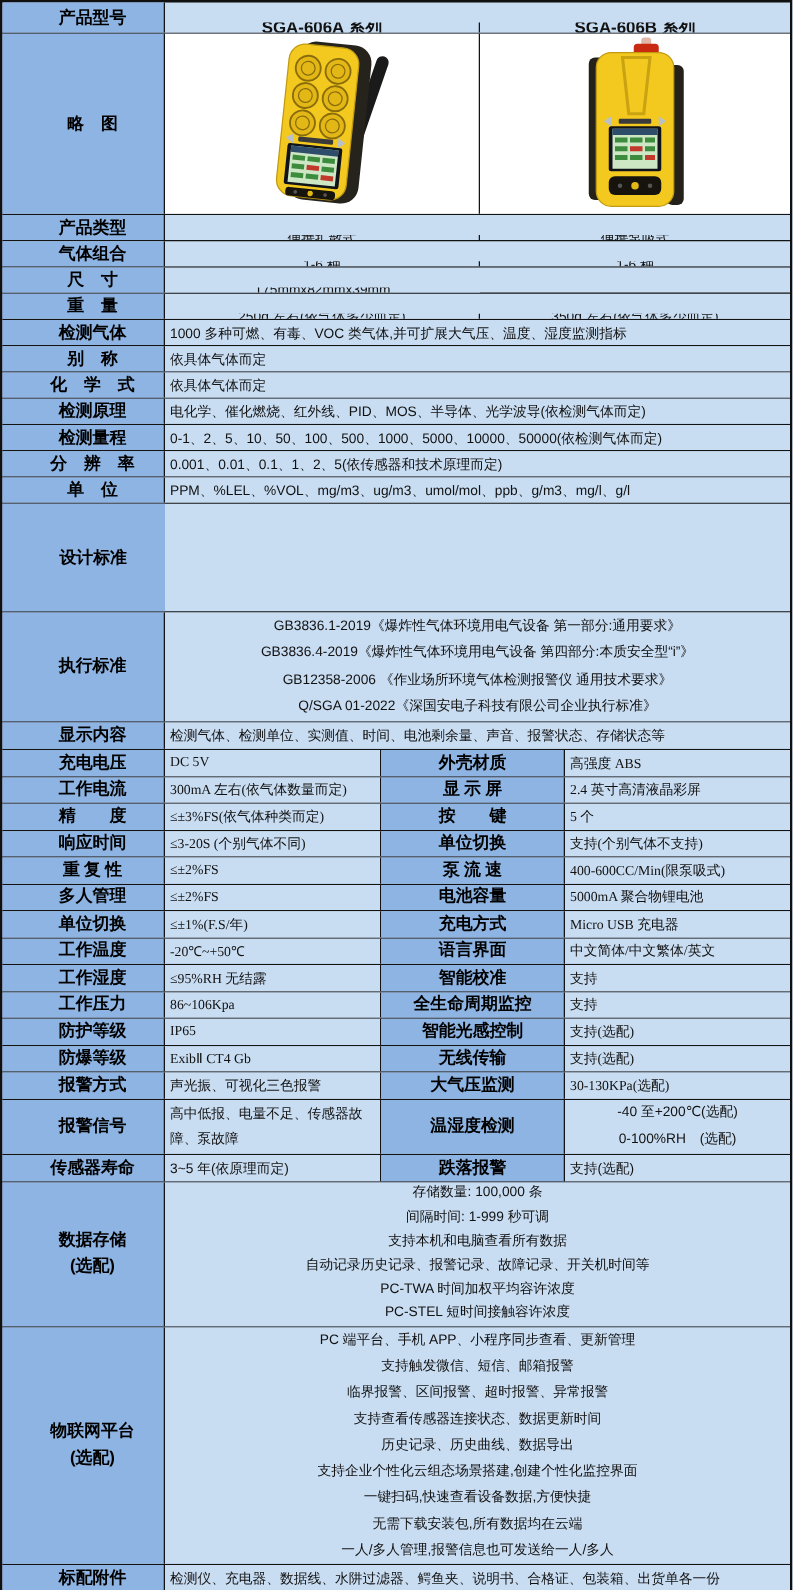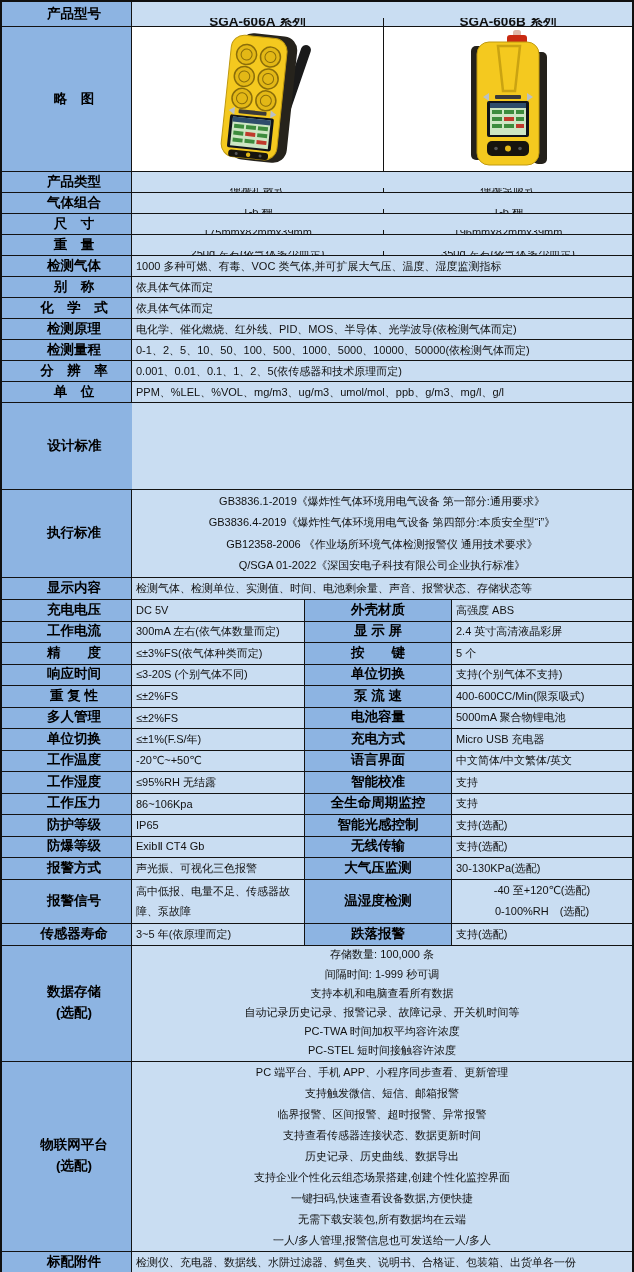--- a/index.html
+++ b/index.html
@@ -25,21 +25,21 @@
   .w2{width:147px;flex:none;}
   .w3{flex:1;}
   .wf{flex:1;}
   
   .r-hdr{height:25px;}
   .r-img{height:145px;}
   .r-std{height:21px;}
   .r-design{height:87px;}
   .r-exec{height:88px;}
   .r-disp{height:22px;}
-  .r-quad{height:21.5px;}
+  .r-quad{height:21.5px;font-family:Liberation Serif, serif;}
   .r-alarm{height:44px;}
   .r-life{height:22px;}
   .r-store{height:116px;}
   .r-store .line{line-height:19.2px;}
   .r-iot{height:190px;}
   .r-iot .line{line-height:21px;}
   .r-acc{height:21.5px;}
   .hdr-txt{font-weight:bold;font-size:13.5px;}
   .alarm-wrap{white-space:normal;line-height:20px;}
 </style>
@@ -145,21 +145,20 @@
     <div class="c-val wb c-center">便携泵吸式</div>
   </div>
   <div class="row r-std">
     <div class="c-lbl wl">气体组合</div>
     <div class="c-val wa c-center">1-6 种</div>
     <div class="c-val wb c-center">1-6 种</div>
   </div>
   <div class="row r-std">
     <div class="c-lbl wl">尺　寸</div>
     <div class="c-val wa c-center">175mmx82mmx39mm</div>
-    <div class="c-val wb c-center">196mmx82mmx39mm</div>
   </div>
   <div class="row r-std">
     <div class="c-lbl wl">重　量</div>
     <div class="c-val wa c-center">250g 左右(依气体多少而定)</div>
     <div class="c-val wb c-center">350g 左右(依气体多少而定)</div>
   </div>
 
   <div class="row r-std">
     <div class="c-lbl wl">检测气体</div>
     <div class="c-val wf c-left">1000 多种可燃、有毒、VOC 类气体,并可扩展大气压、温度、湿度监测指标</div>
@@ -285,21 +284,21 @@
     <div class="c-val w1 c-left">声光振、可视化三色报警</div>
     <div class="c-lbl w2">大气压监测</div>
     <div class="c-val w3 c-left">30-130KPa(选配)</div>
   </div>
 
   <div class="row r-alarm">
     <div class="c-lbl wl">报警信号</div>
     <div class="c-val w1 c-left alarm-wrap">高中低报、电量不足、传感器故障、泵故障</div>
     <div class="c-lbl w2">温湿度检测</div>
     <div class="c-val w3 c-lines">
-      <div class="line">-40 至+120℃(选配)</div>
+      <div class="line">-40 至+200℃(选配)</div>
       <div class="line">0-100%RH　(选配)</div>
     </div>
   </div>
 
   <div class="row r-life">
     <div class="c-lbl wl">传感器寿命</div>
     <div class="c-val w1 c-left">3~5 年(依原理而定)</div>
     <div class="c-lbl w2">跌落报警</div>
     <div class="c-val w3 c-left">支持(选配)</div>
   </div>

